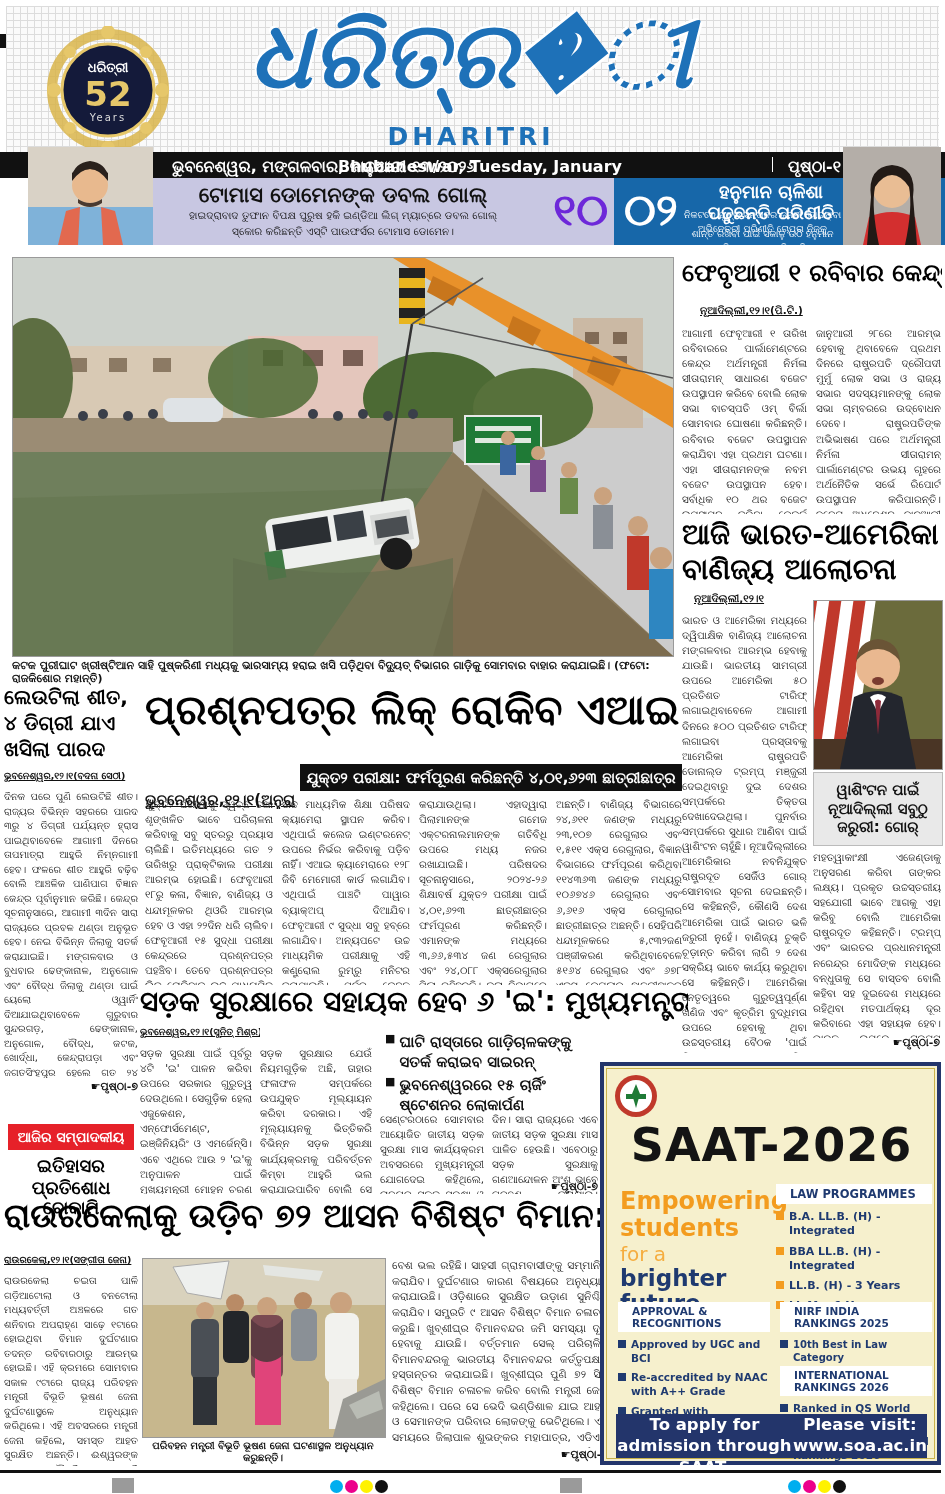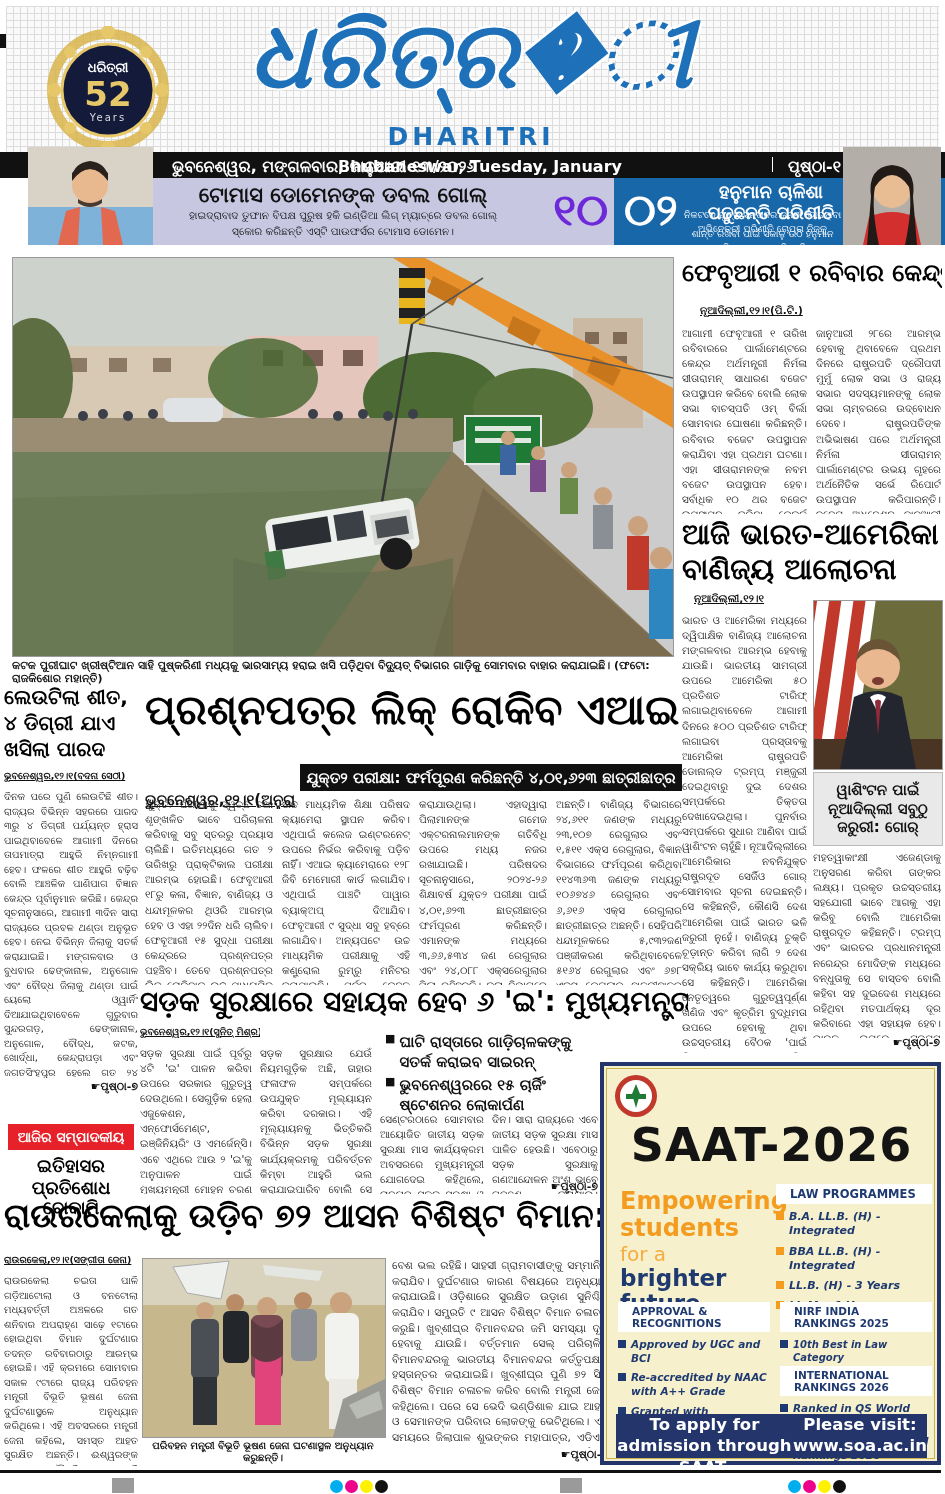--- a/index.html
+++ b/index.html
@@ -29,21 +29,21 @@
   .bullet-box .sq{color:#101010;font-size:11px;margin-right:4px;}
   
   .ad{background:#f6f0cd;border:4px solid #23356b;box-sizing:border-box;}
   .ad-inner{position:absolute;inset:2px;border:1px solid #c9b24a;}
   .ad-inst{color:#1f3a70;font-weight:bold;font-size:17.5px;letter-spacing:.5px;white-space:nowrap;overflow:hidden;}
   .ad-title{font-weight:900;font-size:46px;letter-spacing:1px;color:#141414;text-align:center;}
   .ad-tag-or{color:#f39c1f;font-weight:bold;font-size:24px;line-height:1.12;}
   .ad-tag-or2{color:#f5ad3f;font-size:20px;line-height:1.2;}
   .ad-tag-nv{color:#1f3a70;font-weight:bold;font-size:23px;line-height:1.1;}
   .ad-bar{background:#fff;color:#1f3a70;font-weight:bold;font-size:11.5px;padding:3px 14px;}
-  .ad-item{color:#1f3a70;font-weight:bold;font-size:11px;line-height:1.3;margin-top:6px;display:flex;font-style:italic;}
+  .ad-item{color:#1f3a70;font-weight:bold;font-size:11px;line-height:1.3;margin-top:6px;display:flex;}
   .ad-item .bq{width:8px;height:8px;margin:2px 5px 0 0;flex:none;}
   .bq-orange{background:#f39c1f;} .bq-navy{background:#1f3a70;}
   .ad-cta{background:#23356b;color:#fff;font-weight:bold;font-size:16.5px;text-align:center;line-height:1.3;
           display:flex;flex-direction:row;justify-content:center;}
   .regsq{width:22px;height:15px;background:#9a9a9a;}
   .dot{width:13px;height:13px;border-radius:50%;display:inline-block;margin-right:2px;}
 </style>
 </head>
 <body>
 

